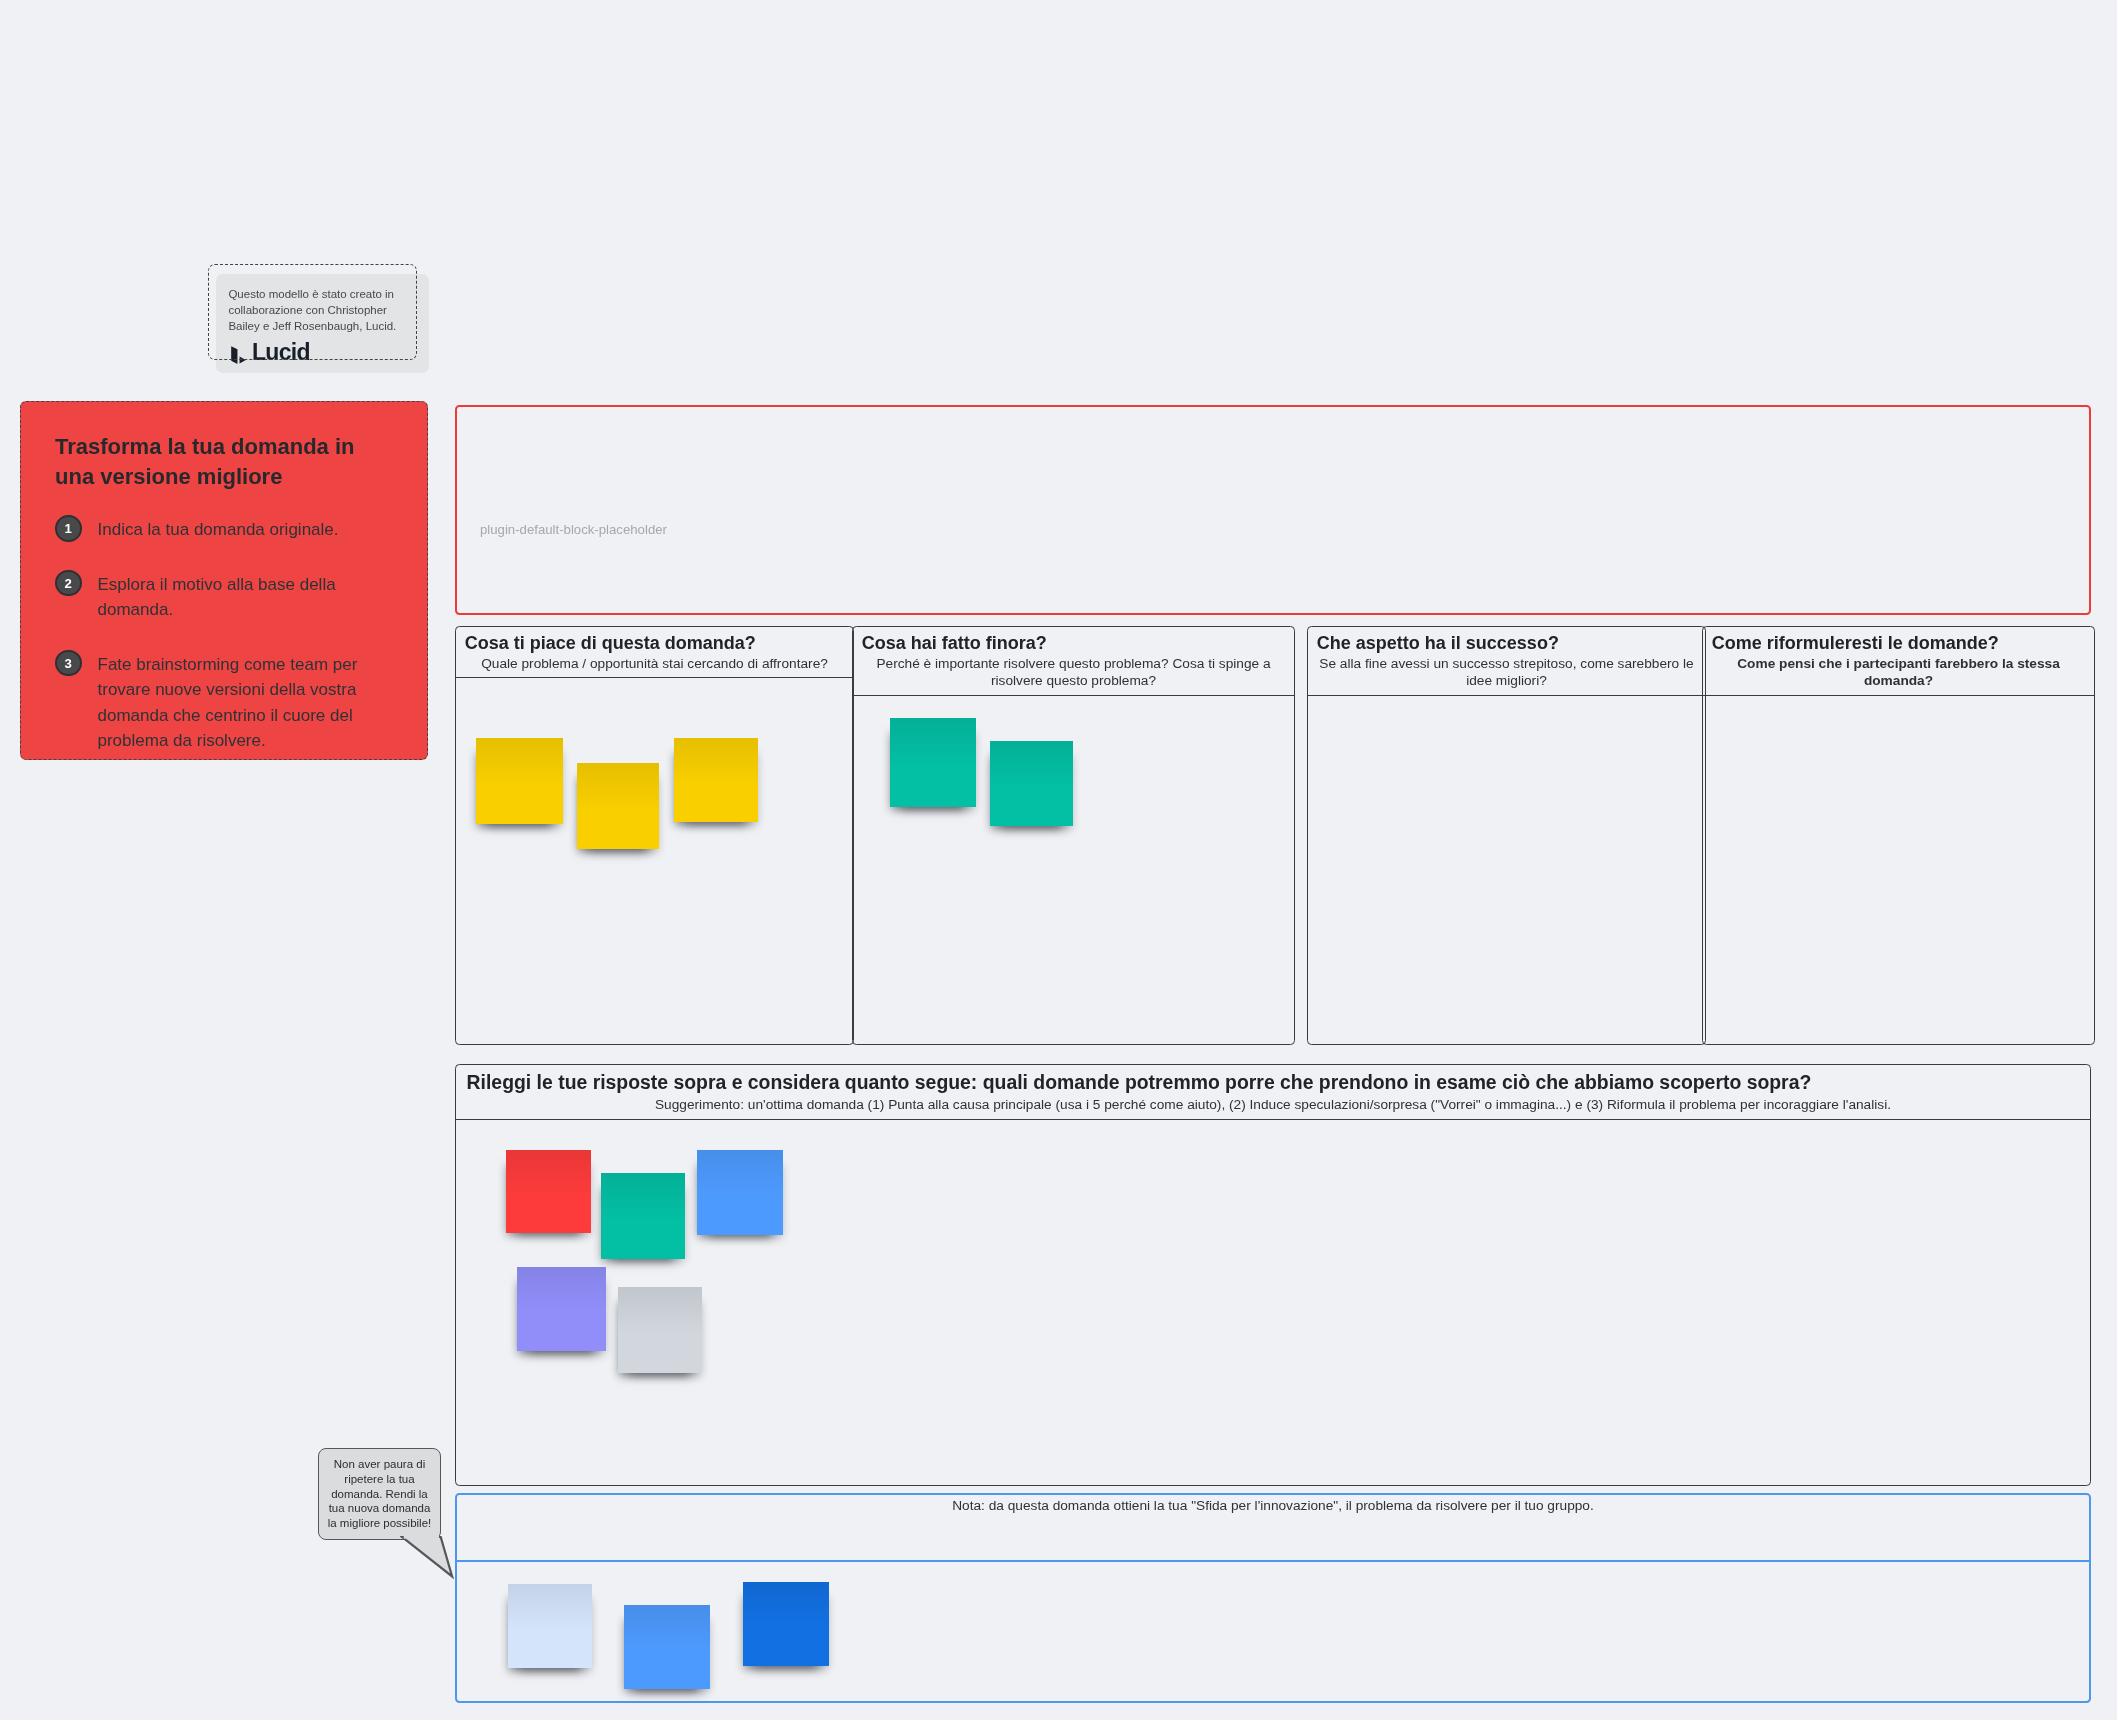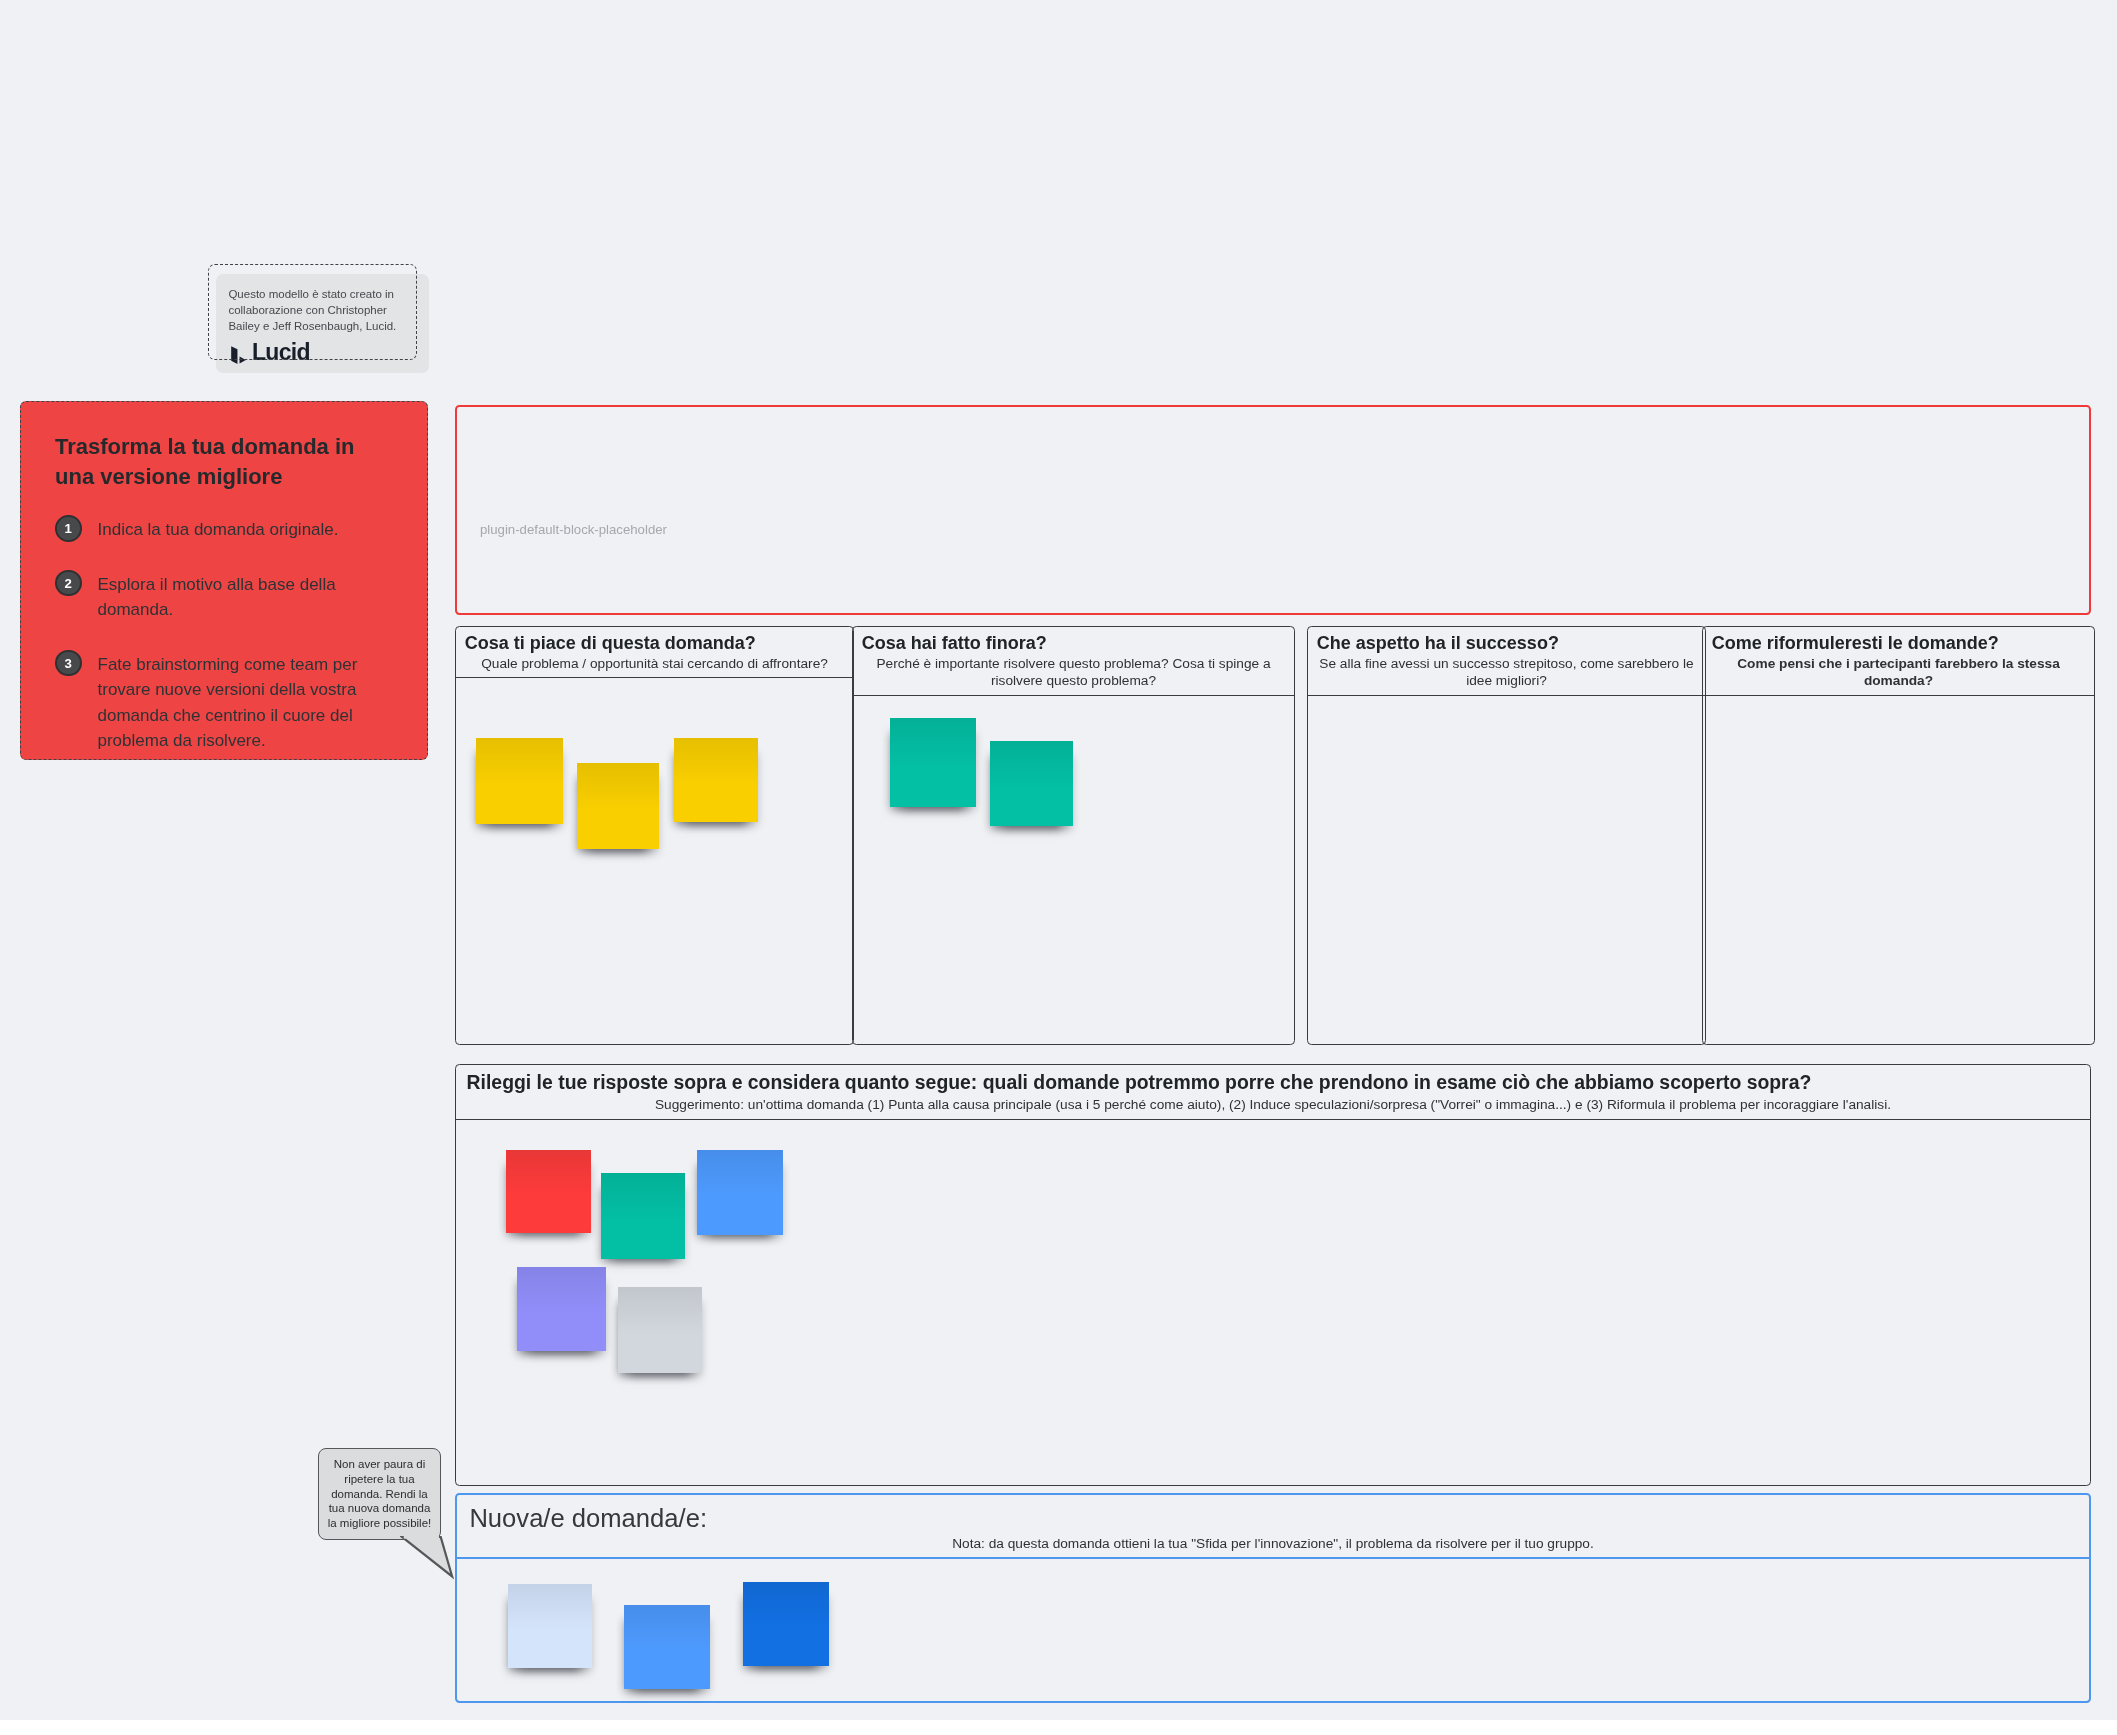--- a/index.html
+++ b/index.html
@@ -165,21 +165,20 @@
 <div class="abs bubble">
   <div class="bubble-text">Non aver paura di ripetere la tua domanda. Rendi la tua nuova domanda la migliore possibile!</div>
 </div>
 <svg class="abs bubble-tail" width="55" height="44" viewBox="0 0 62 50">
   <polygon points="2,1 46,1 59,46" fill="#DBDCDD" stroke="#55585B" stroke-width="2.5"></polygon>
   <rect x="4" y="0" width="40" height="3" fill="#DBDCDD"></rect>
 </svg>
 
 <div class="abs frame blue nuova-box">
   <div class="frame-header">
-    <div class="nuova-title">Nuova/e domanda/e:</div>
     <div class="nuova-note">Nota: da questa domanda ottieni la tua "Sfida per l'innovazione", il problema da risolvere per il tuo gruppo.</div>
   </div>
 </div>
 
 <div class="abs" style="left:0;top:0;width:2117px;height:1735px;pointer-events:none;">
     <div class="sticky" style="left: 476px; top: 738px; width: 87px; height: 86px; background-color: rgb(249, 207, 0); pointer-events: auto;"></div>
     <div class="sticky" style="left: 577px; top: 763px; width: 82px; height: 86px; background-color: rgb(249, 207, 0); pointer-events: auto;"></div>
     <div class="sticky" style="left: 674px; top: 738px; width: 84px; height: 84px; background-color: rgb(249, 207, 0); pointer-events: auto;"></div>
     <div class="sticky" style="left: 890px; top: 718px; width: 86px; height: 89px; background-color: rgb(3, 191, 164); pointer-events: auto;"></div>
     <div class="sticky" style="left: 990px; top: 741px; width: 83px; height: 85px; background-color: rgb(3, 191, 164); pointer-events: auto;"></div>

